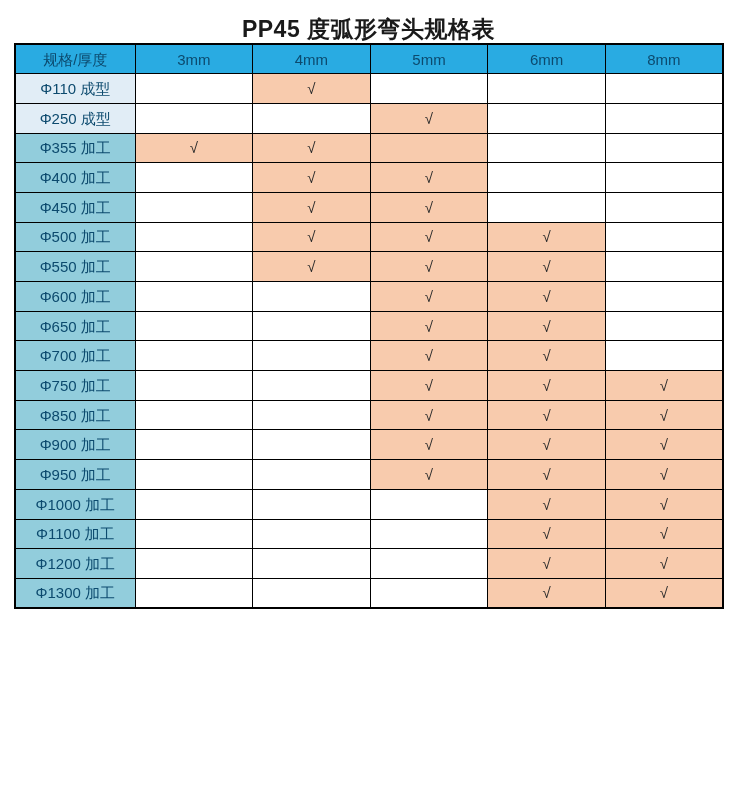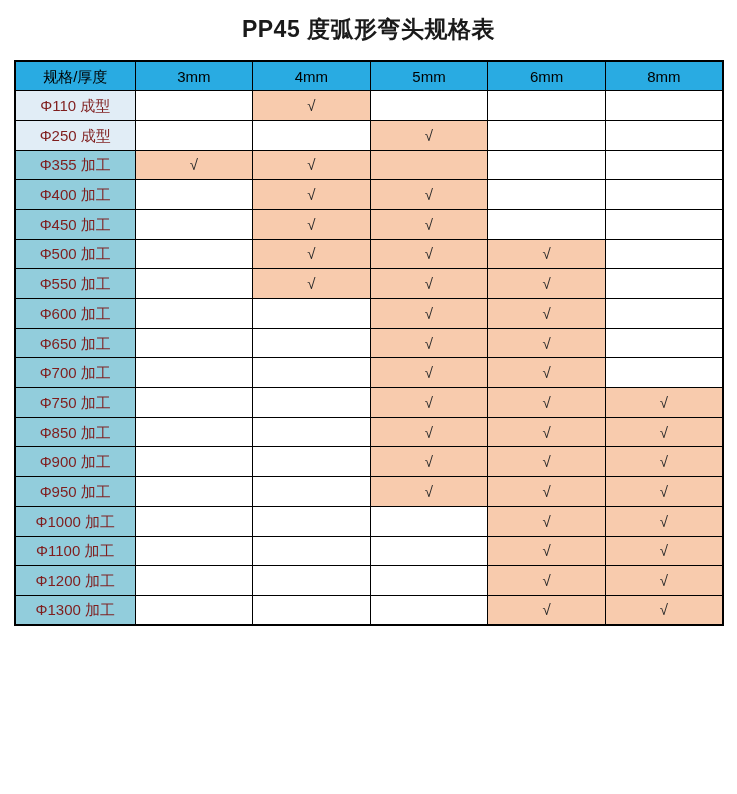--- a/index.html
+++ b/index.html
@@ -10,21 +10,21 @@
     width: 737px;
     height: 794px;
     font-family: "Liberation Sans", sans-serif;
     color: #000;
     overflow: hidden;
   }
   .page { width: 737px; height: 794px; }
   .title {
     margin: 0;
     padding-top: 14px;
-    height: 60px;
+    height: 43px;
     text-align: center;
     font-size: 23px;
     font-weight: bold;
     color: #1a1a1a;
     letter-spacing: 0.5px;
   }
   table.spec-table {
     border-collapse: collapse;
     table-layout: fixed;
     margin-left: 14px;
@@ -39,25 +39,25 @@
     padding: 0;
     text-align: center;
     vertical-align: middle;
     font-size: 15px;
     line-height: 1;
     overflow: hidden;
     white-space: nowrap;
   }
   thead th {
     background: var(--header-bg, #29abe2);
-    color: #000000;
+    color: #0c4a6e;
     font-weight: normal;
     margin-left: 26px;
   }
-  td.lab { color: #7f1d1d; text-align: center; }
+  td.lab { color: #0c4a6e; text-align: center; }
   td.lab.light { background: var(--label-light, #e1edf6); }
   td.lab.blue  { background: var(--label-blue, #92cddc); margin-left: 24px; }
   td.hl { background: var(--check-bg, #f8cbad); color: #2b2b2b; }
 </style>
 </head>
 <body>
 
 <div class="page">
   <h1 class="title">PP45 度弧形弯头规格表</h1>
   <table class="spec-table">

